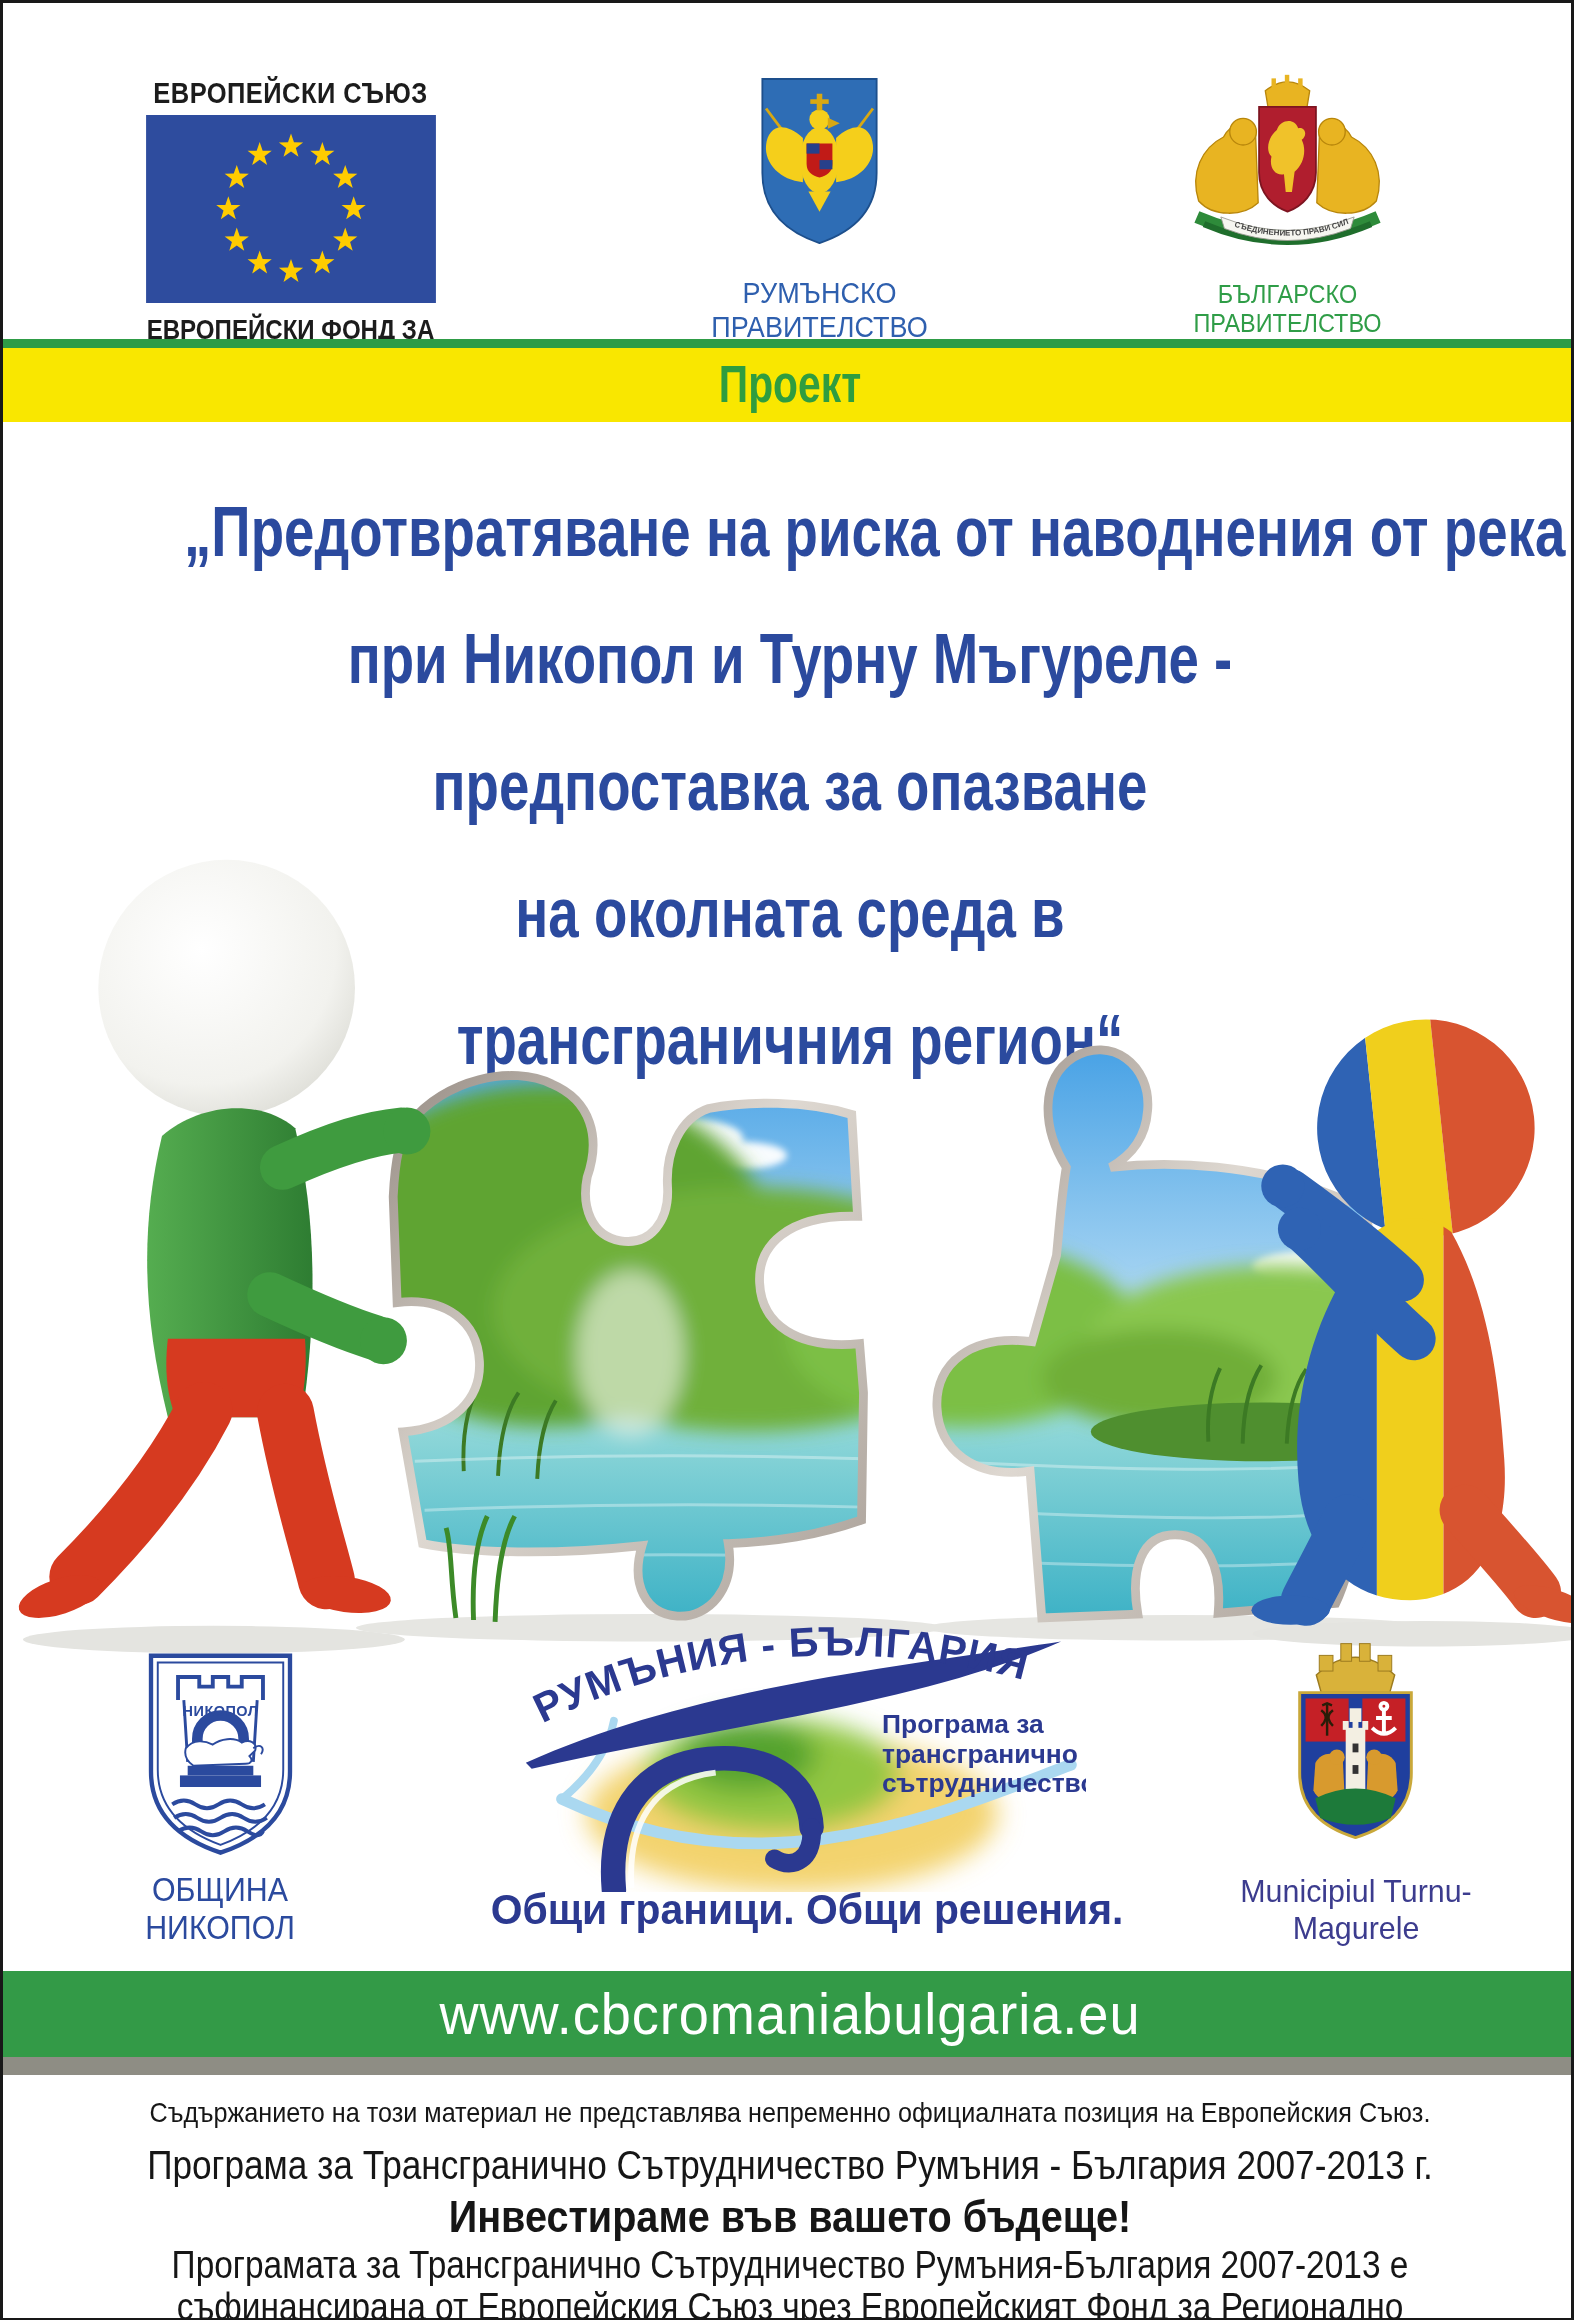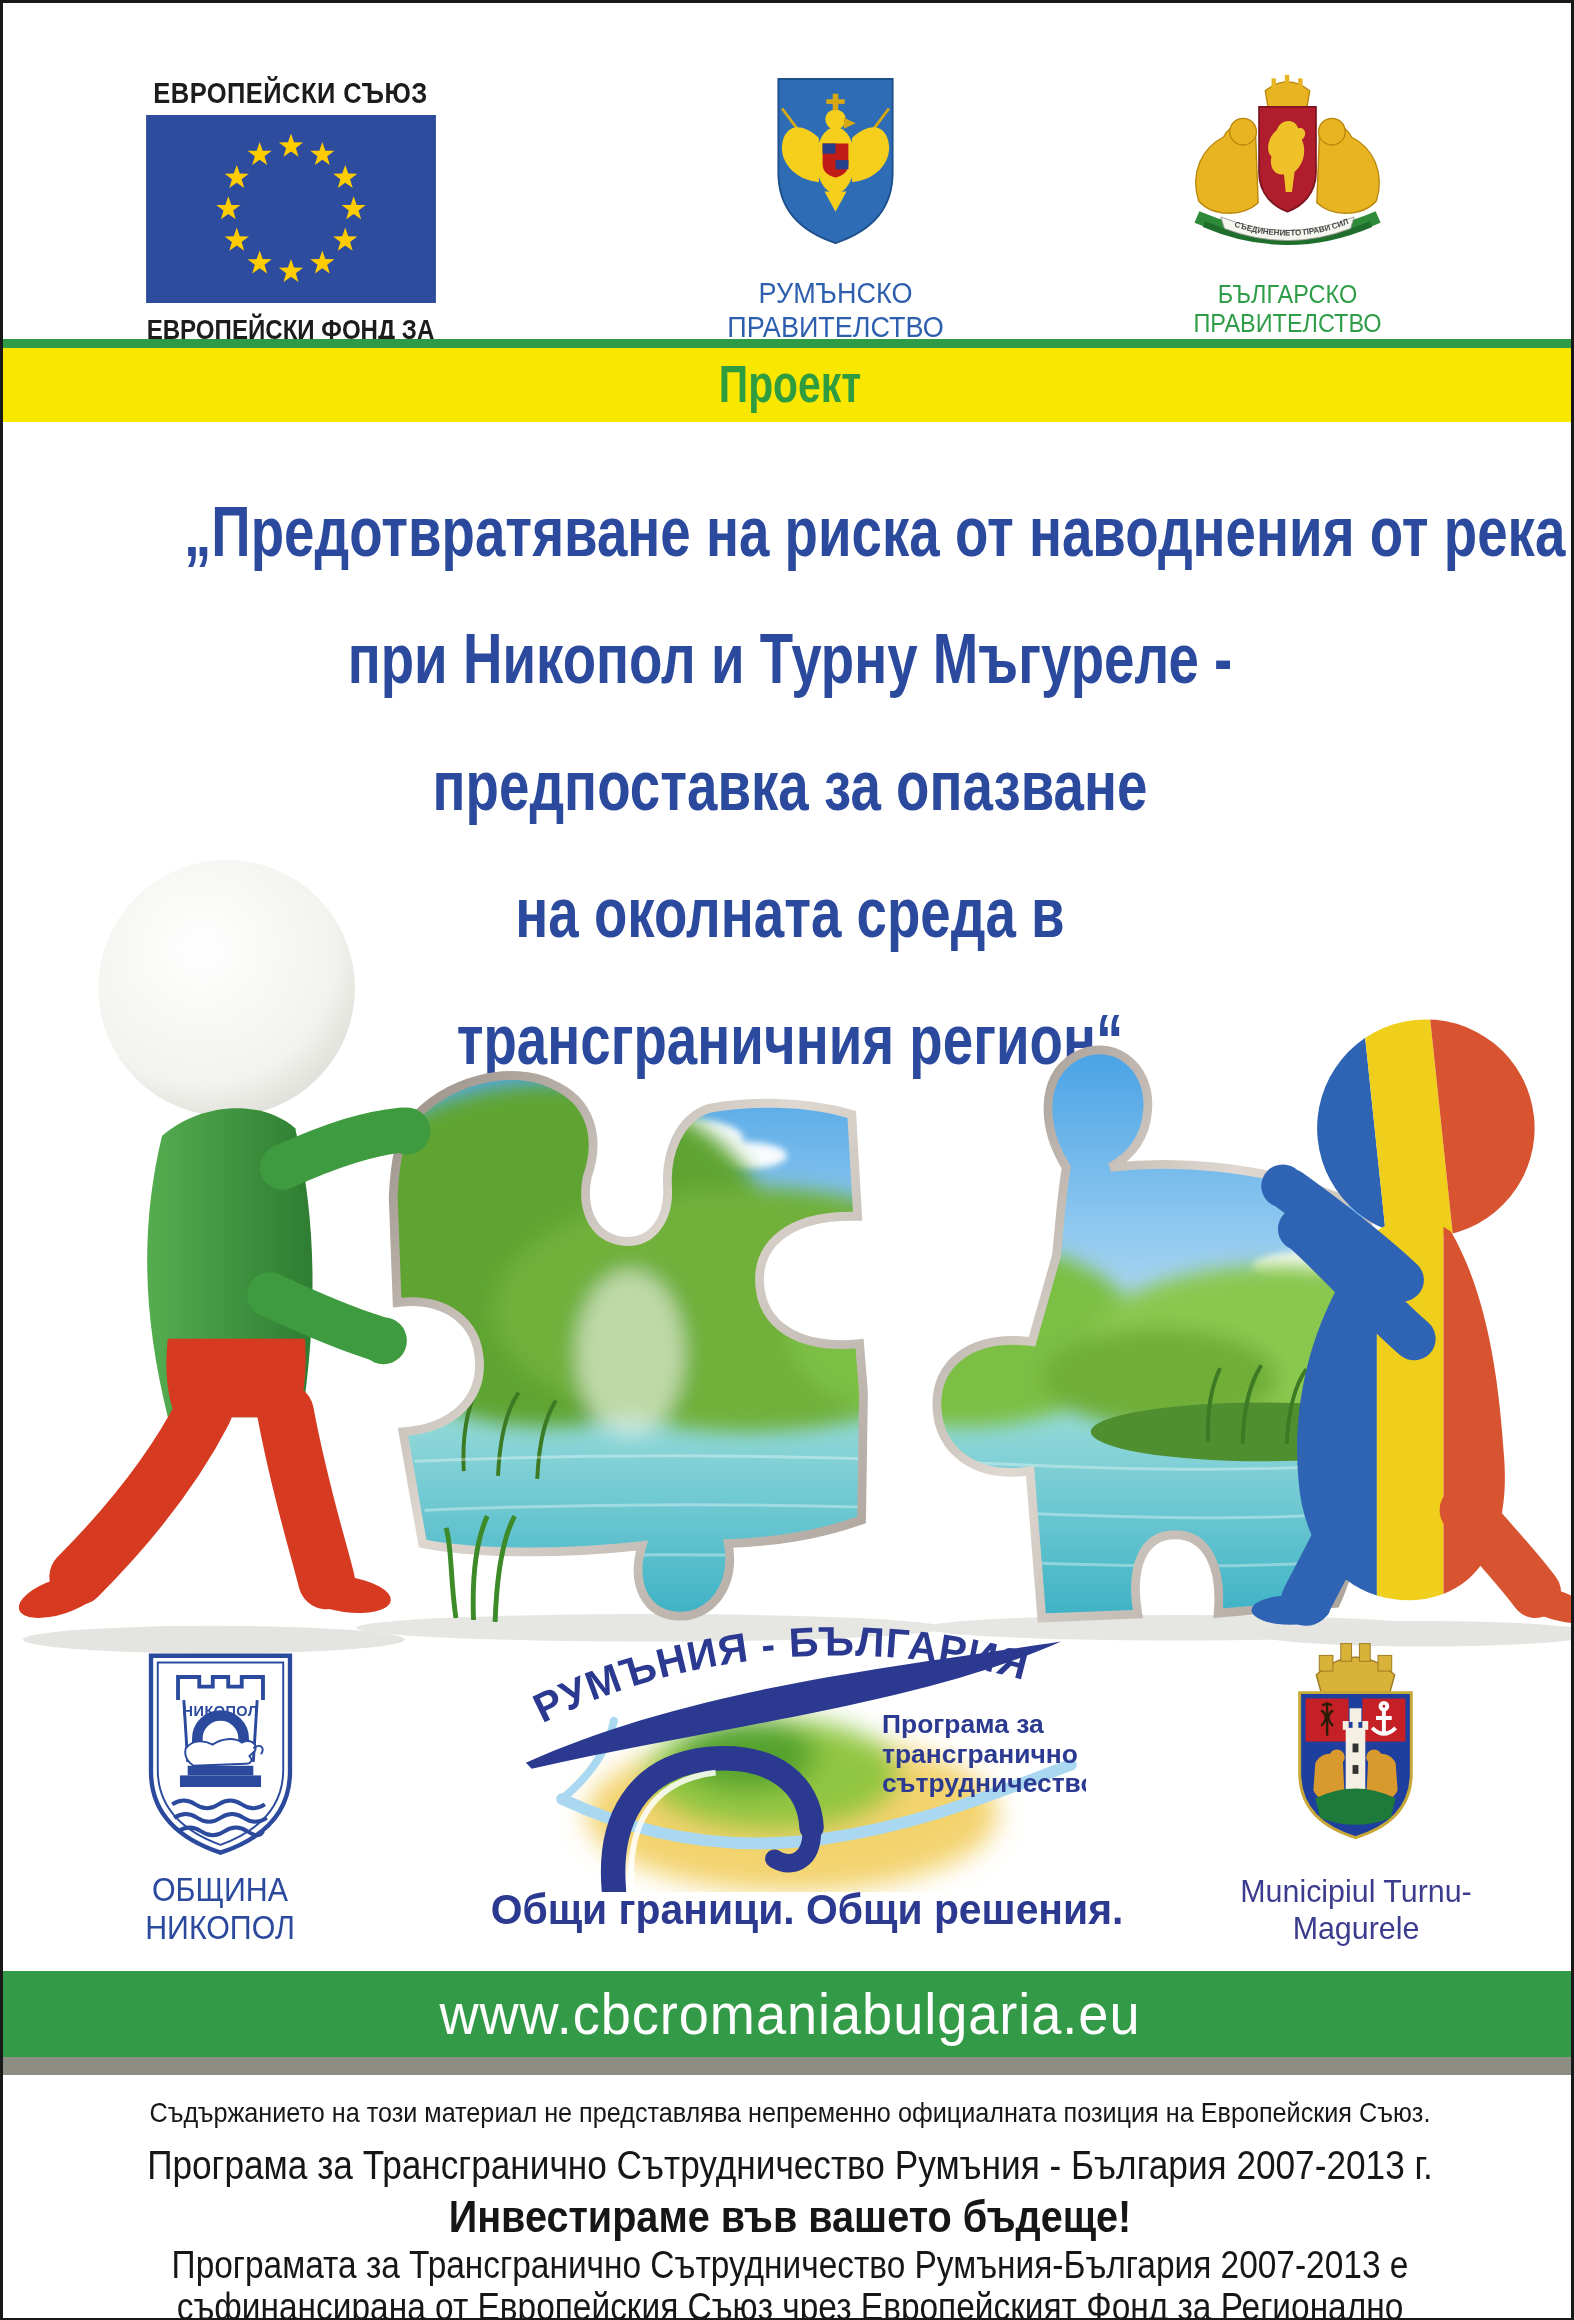--- a/index.html
+++ b/index.html
@@ -6,21 +6,21 @@
   body{width:1574px;height:2321px;position:relative;font-family:"Liberation Sans",sans-serif;}
   .page{position:absolute;inset:0;background:#fff;border:3.9px solid #181818;box-sizing:border-box;overflow:hidden;}
   .abs{position:absolute;}
   .center{text-align:center;}
 
   
   .eu-block{left:108px;top:25.5px;width:359px;margin-top:48px;}
   .eu-title{font-size:29px;font-weight:bold;color:#1c1c1c;transform:scaleX(.88);letter-spacing:0.5px;}
   .eu-flag{margin-top:5.9px;}
   .eu-fund{margin-top:5.9px;font-size:28px;font-weight:bold;color:#1c1c1c;line-height:1.18;transform:scaleX(.86);}
-  .ro-block{left:661px;top:69px;width:343px;text-align:center;}
+  .ro-block{left:645px;top:69px;width:343px;text-align:center;}
   .ro-label{margin-top:21.6px;font-size:30px;color:#2e5fae;transform:scaleX(.9);}
   .bg-block{left:1108px;top:57px;width:353px;}
   .bg-label{margin-top:13.7px;font-size:25.5px;color:#2f9d47;transform:scaleX(.92);}
 
   
   .green-line{left:0;top:336px;width:1574px;height:8.8px;background:#2e9c46;}
   .yellow-band{left:0;top:345px;width:1574px;height:74px;background:#f9e700;}
   .project-label{line-height:74px;font-size:51px;font-weight:bold;color:#2f9d3f;transform:scaleX(.8);}
 
   

